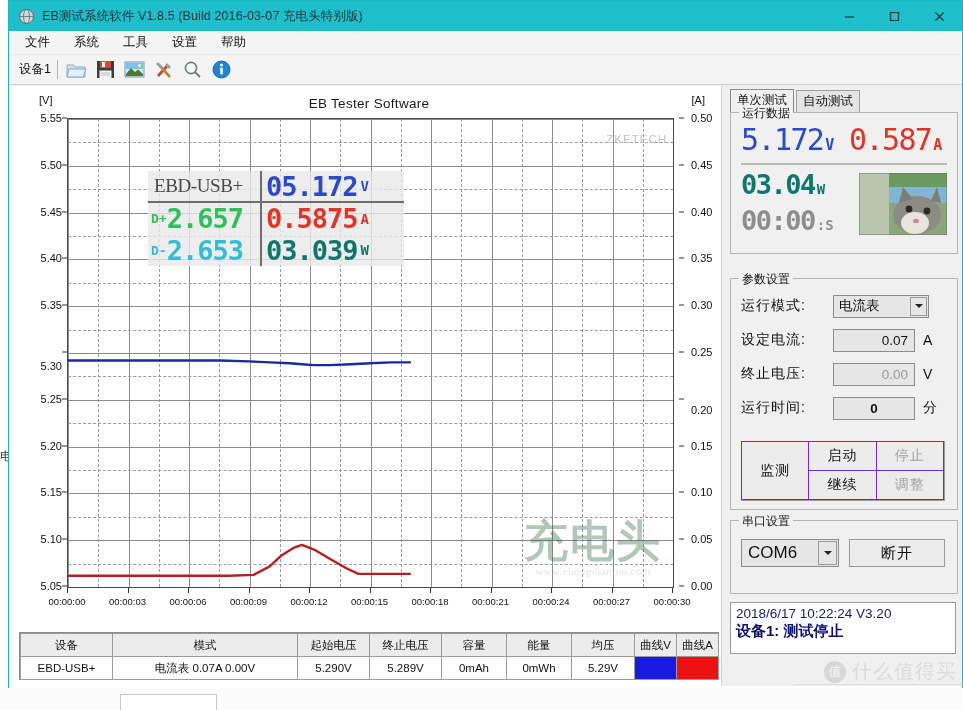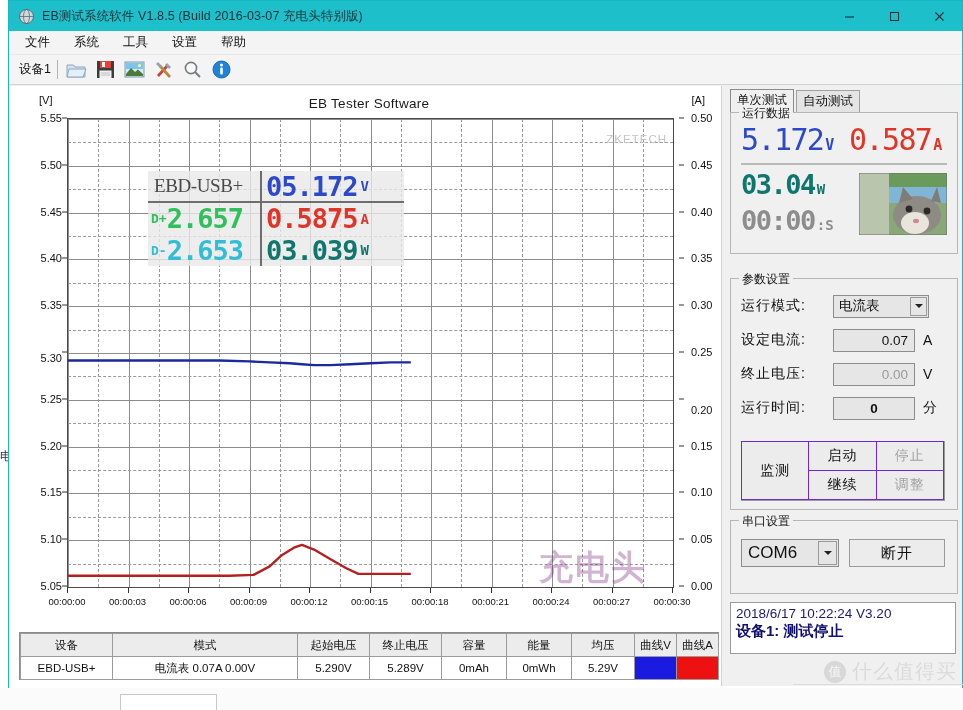--- a/index.html
+++ b/index.html
@@ -205,24 +205,23 @@
   }
   .cdt-wm {
     position: absolute;
     left: 430px; top: 400px;
     width: 190px;
     opacity: 0.32;
     text-align: center;
     pointer-events: none;
   }
   .cdt-wm .cdt-cn {
-    font-size: 34px; font-weight: bold; color: #701a75;
+    font-size: 44px; font-weight: bold; color: #14532d;
     letter-spacing: 2px; line-height: 1;
     font-family: "DejaVu Sans", sans-serif;
-    margin-top: 31px;
   }
   .cdt-wm .cdt-url {
     font-size: 11px; color: #a8a8a8; letter-spacing: 0.4px; margin-top: 2px;
     font-family: Liberation Serif, serif;
   }
 
   
   .ebd-overlay {
     position: absolute;
     left: 129px; top: 83px;
@@ -596,21 +595,21 @@
             <div class="ytick-label" style="top: 0px;">5.55</div>
             <div class="tickmark left" style="top: 0px;"></div>
             <div class="ytick-label" style="top: 46.8px;">5.50</div>
             <div class="tickmark left" style="top: 46.8px;"></div>
             <div class="ytick-label" style="top: 93.6px;">5.45</div>
             <div class="tickmark left" style="top: 93.6px;"></div>
             <div class="ytick-label" style="top: 140.4px;">5.40</div>
             <div class="tickmark left" style="top: 140.4px;"></div>
             <div class="ytick-label" style="top: 187.2px;">5.35</div>
             <div class="tickmark left" style="top: 187.2px;"></div>
-            <div class="ytick-label" style="top: 240px;">5.30</div>
+            <div class="ytick-label" style="top: 248px;">5.30</div>
             <div class="tickmark left" style="top: 234px;"></div>
             <div class="ytick-label" style="top: 280.8px;">5.25</div>
             <div class="tickmark left" style="top: 280.8px;"></div>
             <div class="ytick-label" style="top: 327.6px;">5.20</div>
             <div class="tickmark left" style="top: 327.6px;"></div>
             <div class="ytick-label" style="top: 374.4px;">5.15</div>
             <div class="tickmark left" style="top: 374.4px;"></div>
             <div class="ytick-label" style="top: 421.2px;">5.10</div>
             <div class="tickmark left" style="top: 421.2px;"></div>
             <div class="ytick-label" style="top: 468px;">5.05</div>

